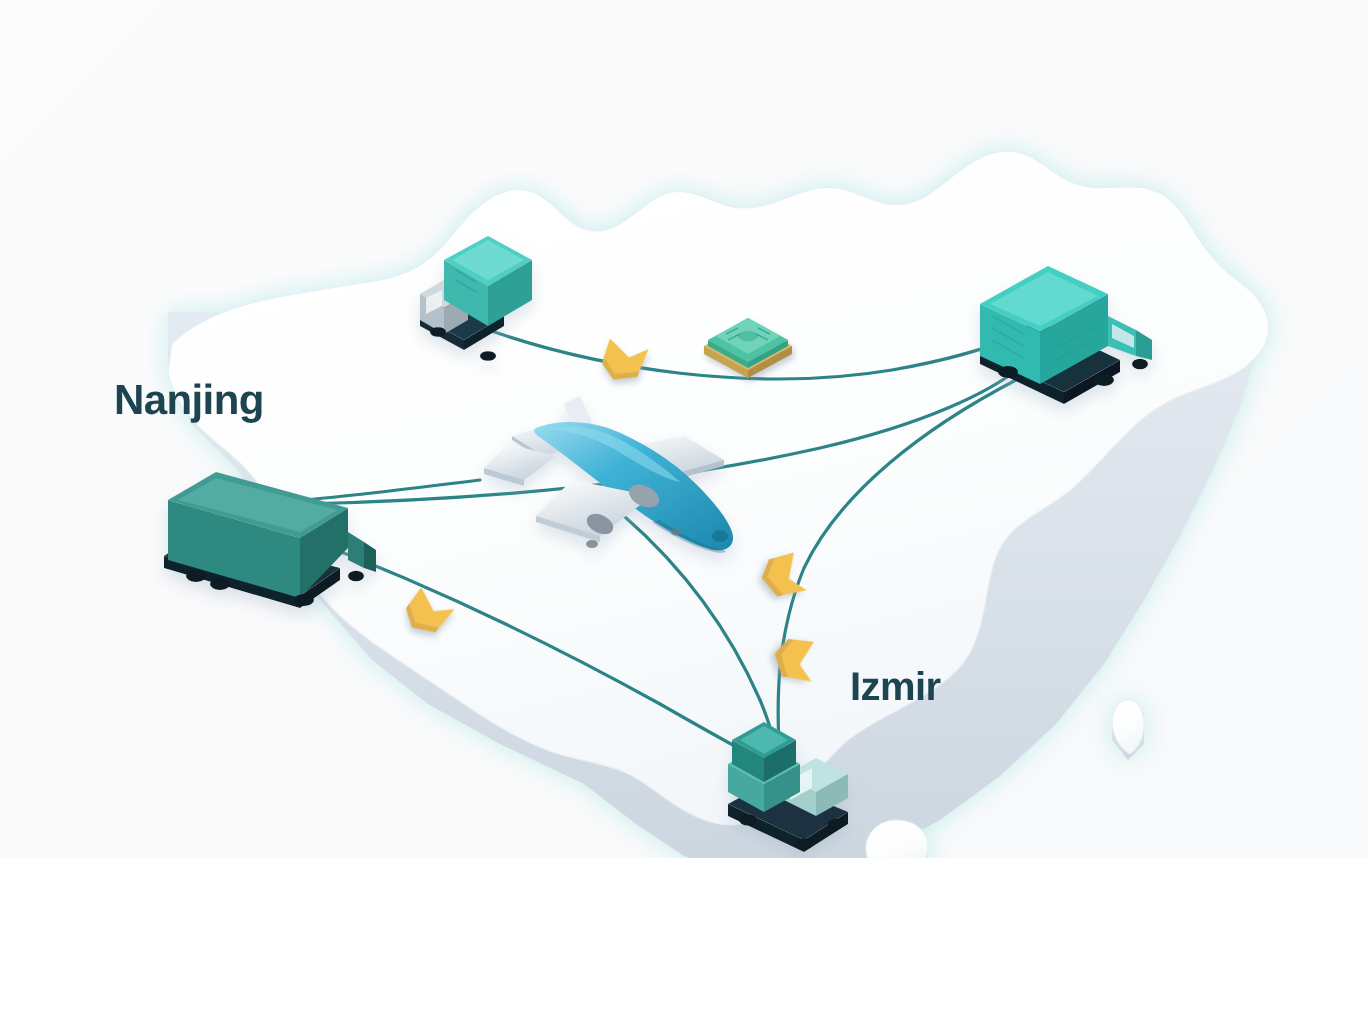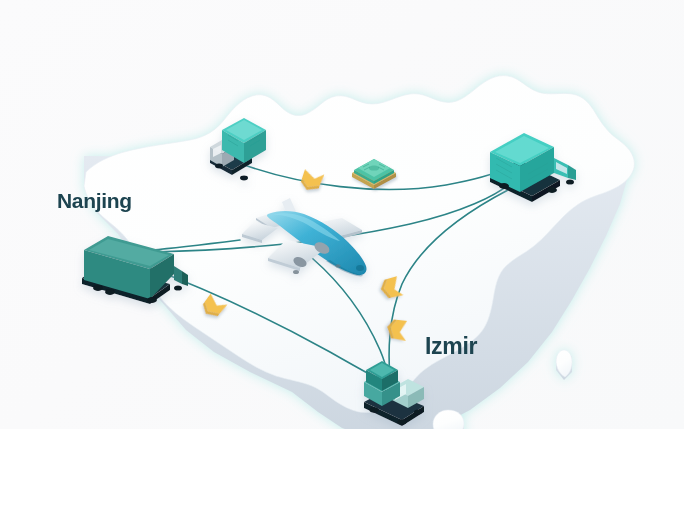--- a/index.html
+++ b/index.html
@@ -32,21 +32,21 @@
   }
   #label-nanjing {
     left: 57px;
     top: 189px;
     font-size: 21px;
     color: #1d4450;
   }
   #label-izmir {
     left: 425px;
     top: 333px;
-    font-size: 23px;
+    font-size: 20px;
     color: #1d4450;
   }
 </style>
 </head>
 <body>
 
 <div id="stage">
 
   <svg id="scene" viewBox="0 0 684 513" xmlns="http://www.w3.org/2000/svg">
     <defs>

